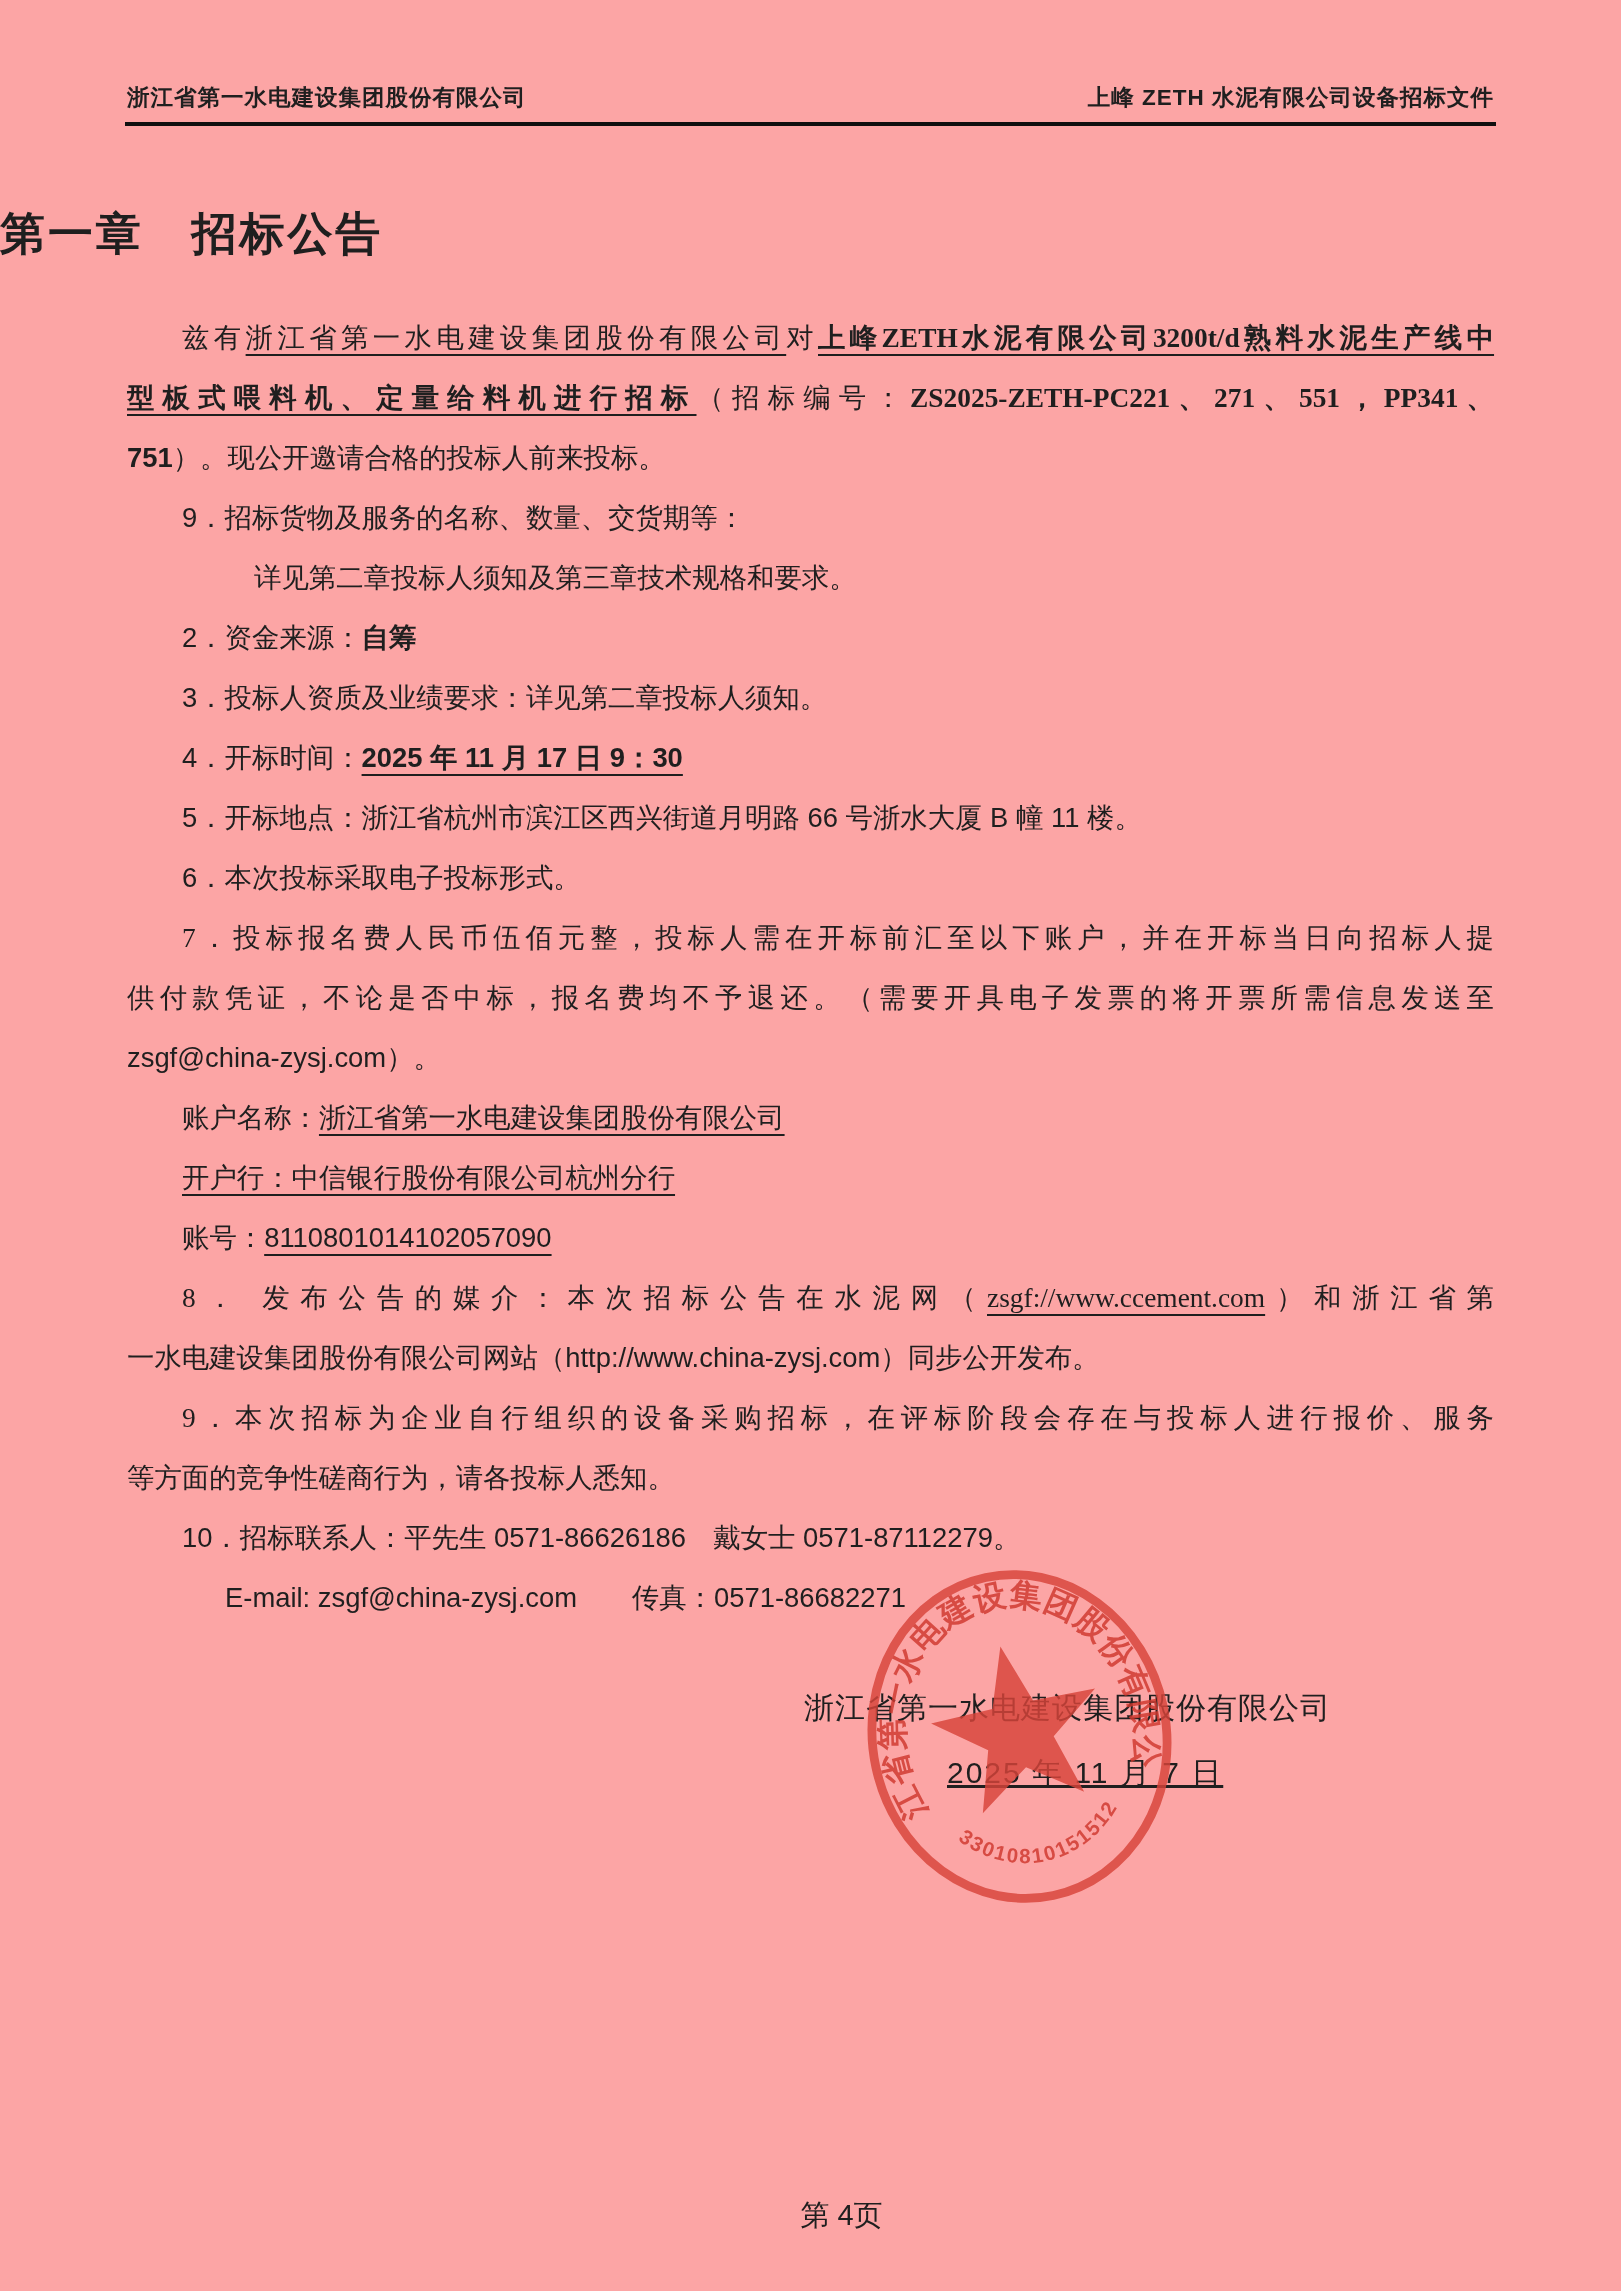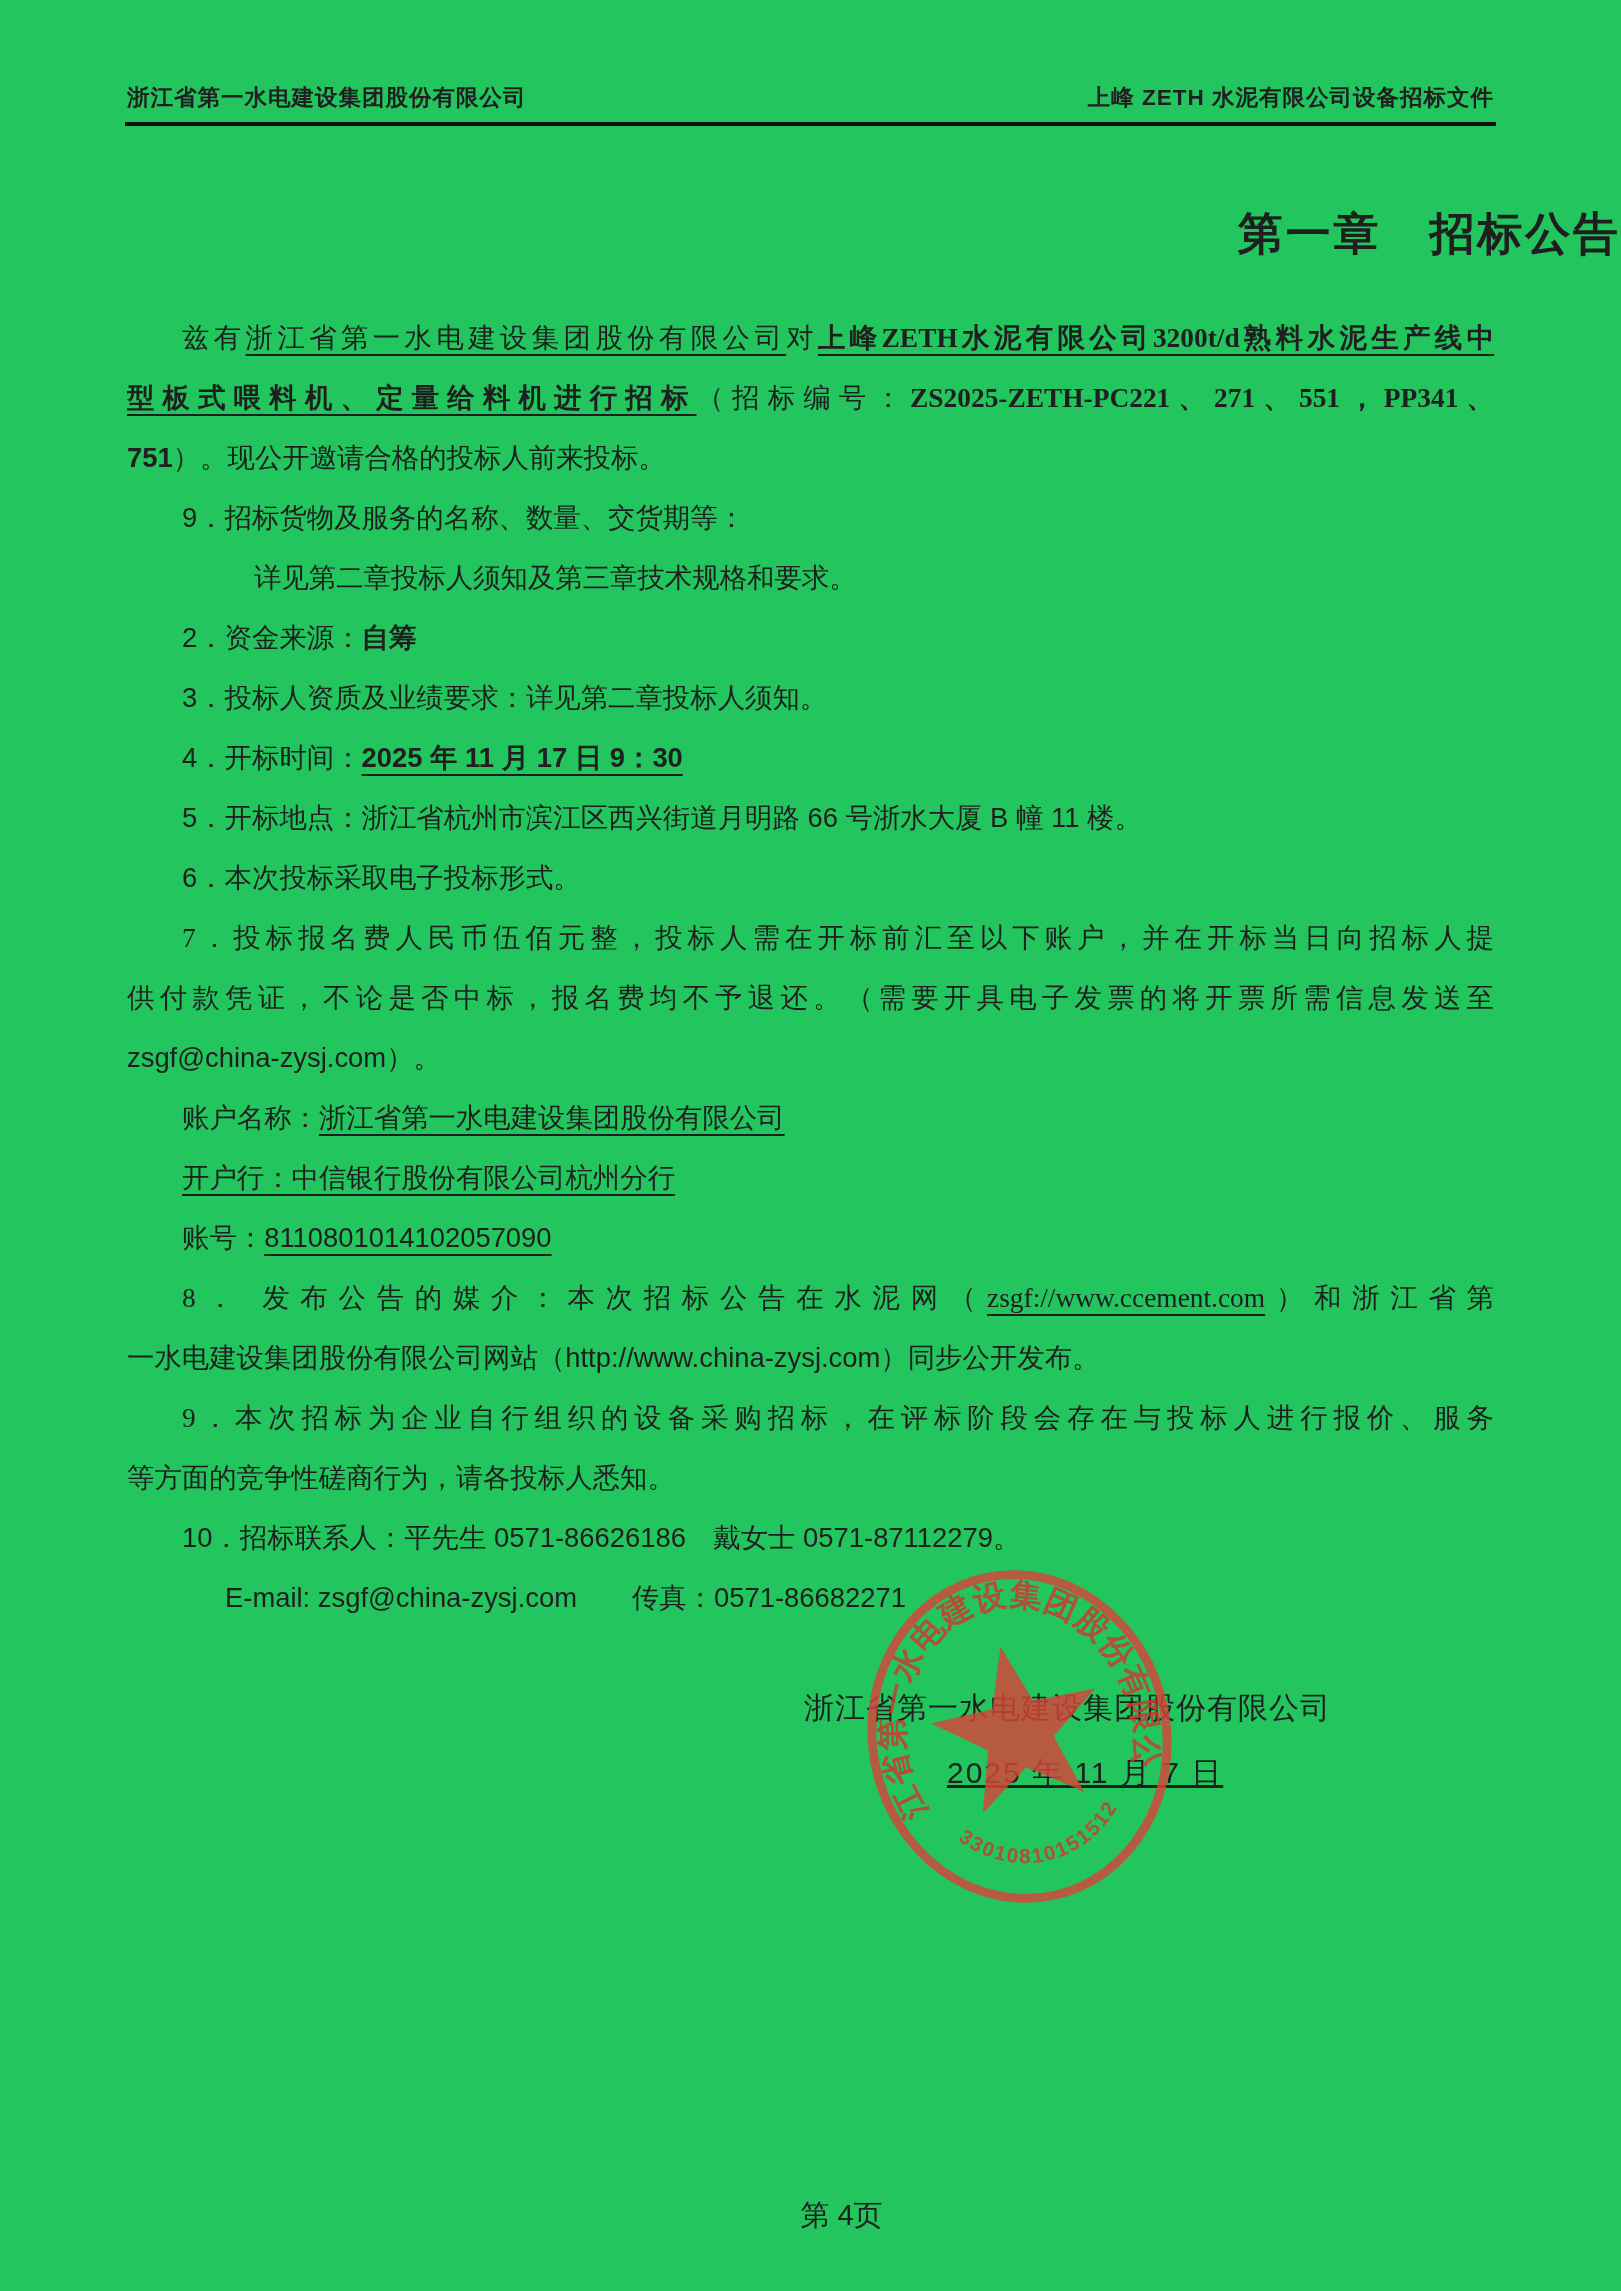--- a/index.html
+++ b/index.html
@@ -1,29 +1,29 @@
 <!DOCTYPE html>
 <html><head>
 <meta charset="utf-8">
 <style>
   html,body { margin:0; padding:0; background:#ffffff; }
   .page {
-    position:relative; width:1621px; height:2292px; background:#22c55e;
+    position:relative; width:1621px; height:2292px; background:#fca5a5;
     font-family:"Liberation Sans", sans-serif; color:#1f1f1f; overflow:hidden;
   }
   .header {
     position:absolute; top:82px; left:127px; right:127px;
     display:flex; justify-content:space-between; align-items:baseline;
     font-size:22.5px; font-weight:bold; letter-spacing:1px;
   }
   .header-rule {
     position:absolute; top:122px; left:125px; right:125px; height:3.9px; background:#101010;
   }
   .doc-title {
-    position:absolute; top:204px; left:0; width:100%; text-align:right;
+    position:absolute; top:204px; left:0; width:100%; text-align:left;
     font-size:45px; font-weight:bold; letter-spacing:2.9px;
   }
   .body-text {
     position:absolute; top:308px; left:127px; right:127px; font-size:27.4px;
   }
   .line { height:60px; line-height:60px; white-space:pre; }
   .ind2  { text-indent:55px; }
   .ind45 { text-indent:127px; }
   .ind43 { text-indent:98px; }
   .just  { white-space:normal; text-align:justify; text-align-last:justify;font-family:Liberation Serif, serif; }

